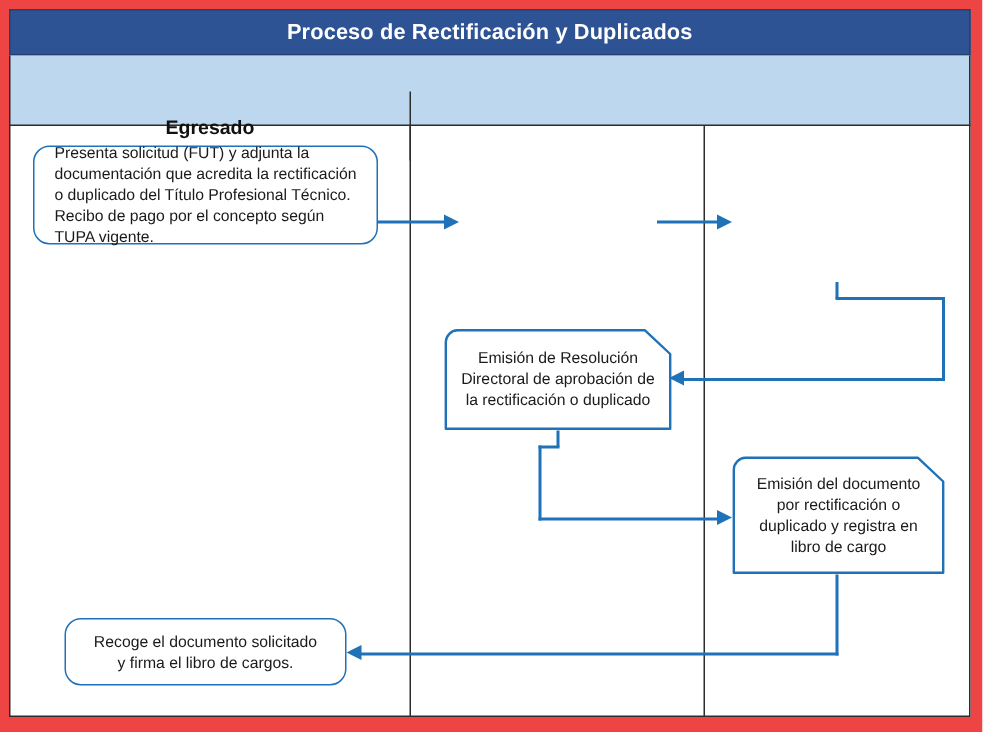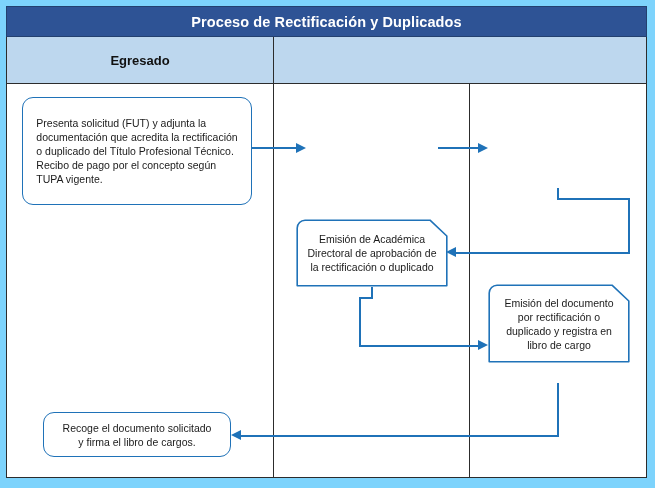--- a/index.html
+++ b/index.html
@@ -12,21 +12,21 @@
     height: 488px;
     font-family: "Liberation Sans", sans-serif;
     -webkit-font-smoothing: antialiased;
   }
 
   #page {
     position: relative;
     width: 655px;
     height: 488px;
     overflow: hidden;
-    background: #7dd3fc;
+    background: #ef4444;
   }
 
   
   .table-frame {
     position: absolute;
     left: 6px;
     top: 6px;
     width: 641px;   
     height: 472px;
     box-sizing: border-box;
@@ -67,20 +67,21 @@
   }
   .header-cell {
     display: flex;
     align-items: center;
     justify-content: center;
     font-size: 13px;
     font-weight: bold;
     color: #111111;
     box-sizing: border-box;
     height: 100%;
+    margin-top: 24px;
   }
   .header-cell.c1 { width: 267px; border-right: 1px solid #2c2c2c; }
   .header-cell.c2 { width: 196px; border-right: 1px solid #2c2c2c; }
   .header-cell.c3 { width: 176px; }
 
   
   .col-divider {
     position: absolute;
     top: 84px;
     width: 1px;
@@ -168,21 +169,21 @@
 
   <div class="header-row">
     <div class="header-cell c1">
       <span>Egresado</span>
     </div>
   </div>
 
   <div class="col-divider d1"></div>
   <div class="col-divider d2"></div>
 
-  <div class="shape rounded left-align" style="left:22px; top:97px; width:230px; height:108px;align-items:center;">
+  <div class="shape rounded left-align" style="left:22px; top:97px; width:230px; height:66px;align-items:center;">
     <span class="txt">Presenta solicitud (FUT) y adjunta la
 documentación que acredita la rectificación
 o duplicado del Título Profesional Técnico.
 Recibo de pago por el concepto según
 TUPA vigente.</span>
   </div>
 
   <div class="conn h" style="left:252px; top:146.8px; width:46px;"></div>
   <div class="arrow right" style="left:296px; top:142.5px;"></div>
 
@@ -194,32 +195,32 @@
   <div class="conn v" style="left:557px; top:188px; height:11px;"></div>
   <div class="conn h" style="left:557px; top:197.6px; width:73px;"></div>
   <div class="conn v" style="left:627.6px; top:197.6px; height:56px;"></div>
   <div class="conn h" style="left:455px; top:251.6px; width:175px;"></div>
   <div class="arrow left" style="left:446px; top:247.3px;"></div>
 
   <div class="shape clipped" style="left:296px; top:219px; width:152px; height:68px;">
     <svg width="152" height="68" viewBox="0 0 152 68">
       <path d="M 9 1.2 L 134 1.2 L 150.8 17 L 150.8 66.8 L 1.2 66.8 L 1.2 9 A 8 8 0 0 1 9 1.2 Z" fill="#ffffff" stroke="#1f72b8" stroke-width="1.6" stroke-linejoin="round"></path>
     </svg>
-    <span class="txt">Emisión de Académica
+    <span class="txt">Emisión de Resolución
 Directoral de aprobación de
 la rectificación o duplicado</span>
   </div>
 
   <div class="conn v" style="left:371px; top:287px; height:11px;"></div>
   <div class="conn h" style="left:359px; top:296.6px; width:14px;"></div>
   <div class="conn v" style="left:359px; top:296.6px; height:50px;"></div>
   <div class="conn h" style="left:359px; top:344.6px; width:121px;"></div>
   <div class="arrow right" style="left:478px; top:340.3px;"></div>
 
-  <div class="shape clipped" style="left:488px; top:284px; width:142px; height:79px;">
+  <div class="shape clipped" style="left:488px; top:304px; width:142px; height:79px;">
     <svg width="142" height="79" viewBox="0 0 142 79">
       <path d="M 9 1.2 L 124 1.2 L 140.8 17 L 140.8 77.8 L 1.2 77.8 L 1.2 9 A 8 8 0 0 1 9 1.2 Z" fill="#ffffff" stroke="#1f72b8" stroke-width="1.6" stroke-linejoin="round"></path>
     </svg>
     <span class="txt">Emisión del documento
 por rectificación o
 duplicado y registra en
 libro de cargo</span>
   </div>
 
   <div class="conn v" style="left:557px; top:383px; height:54px;"></div>

